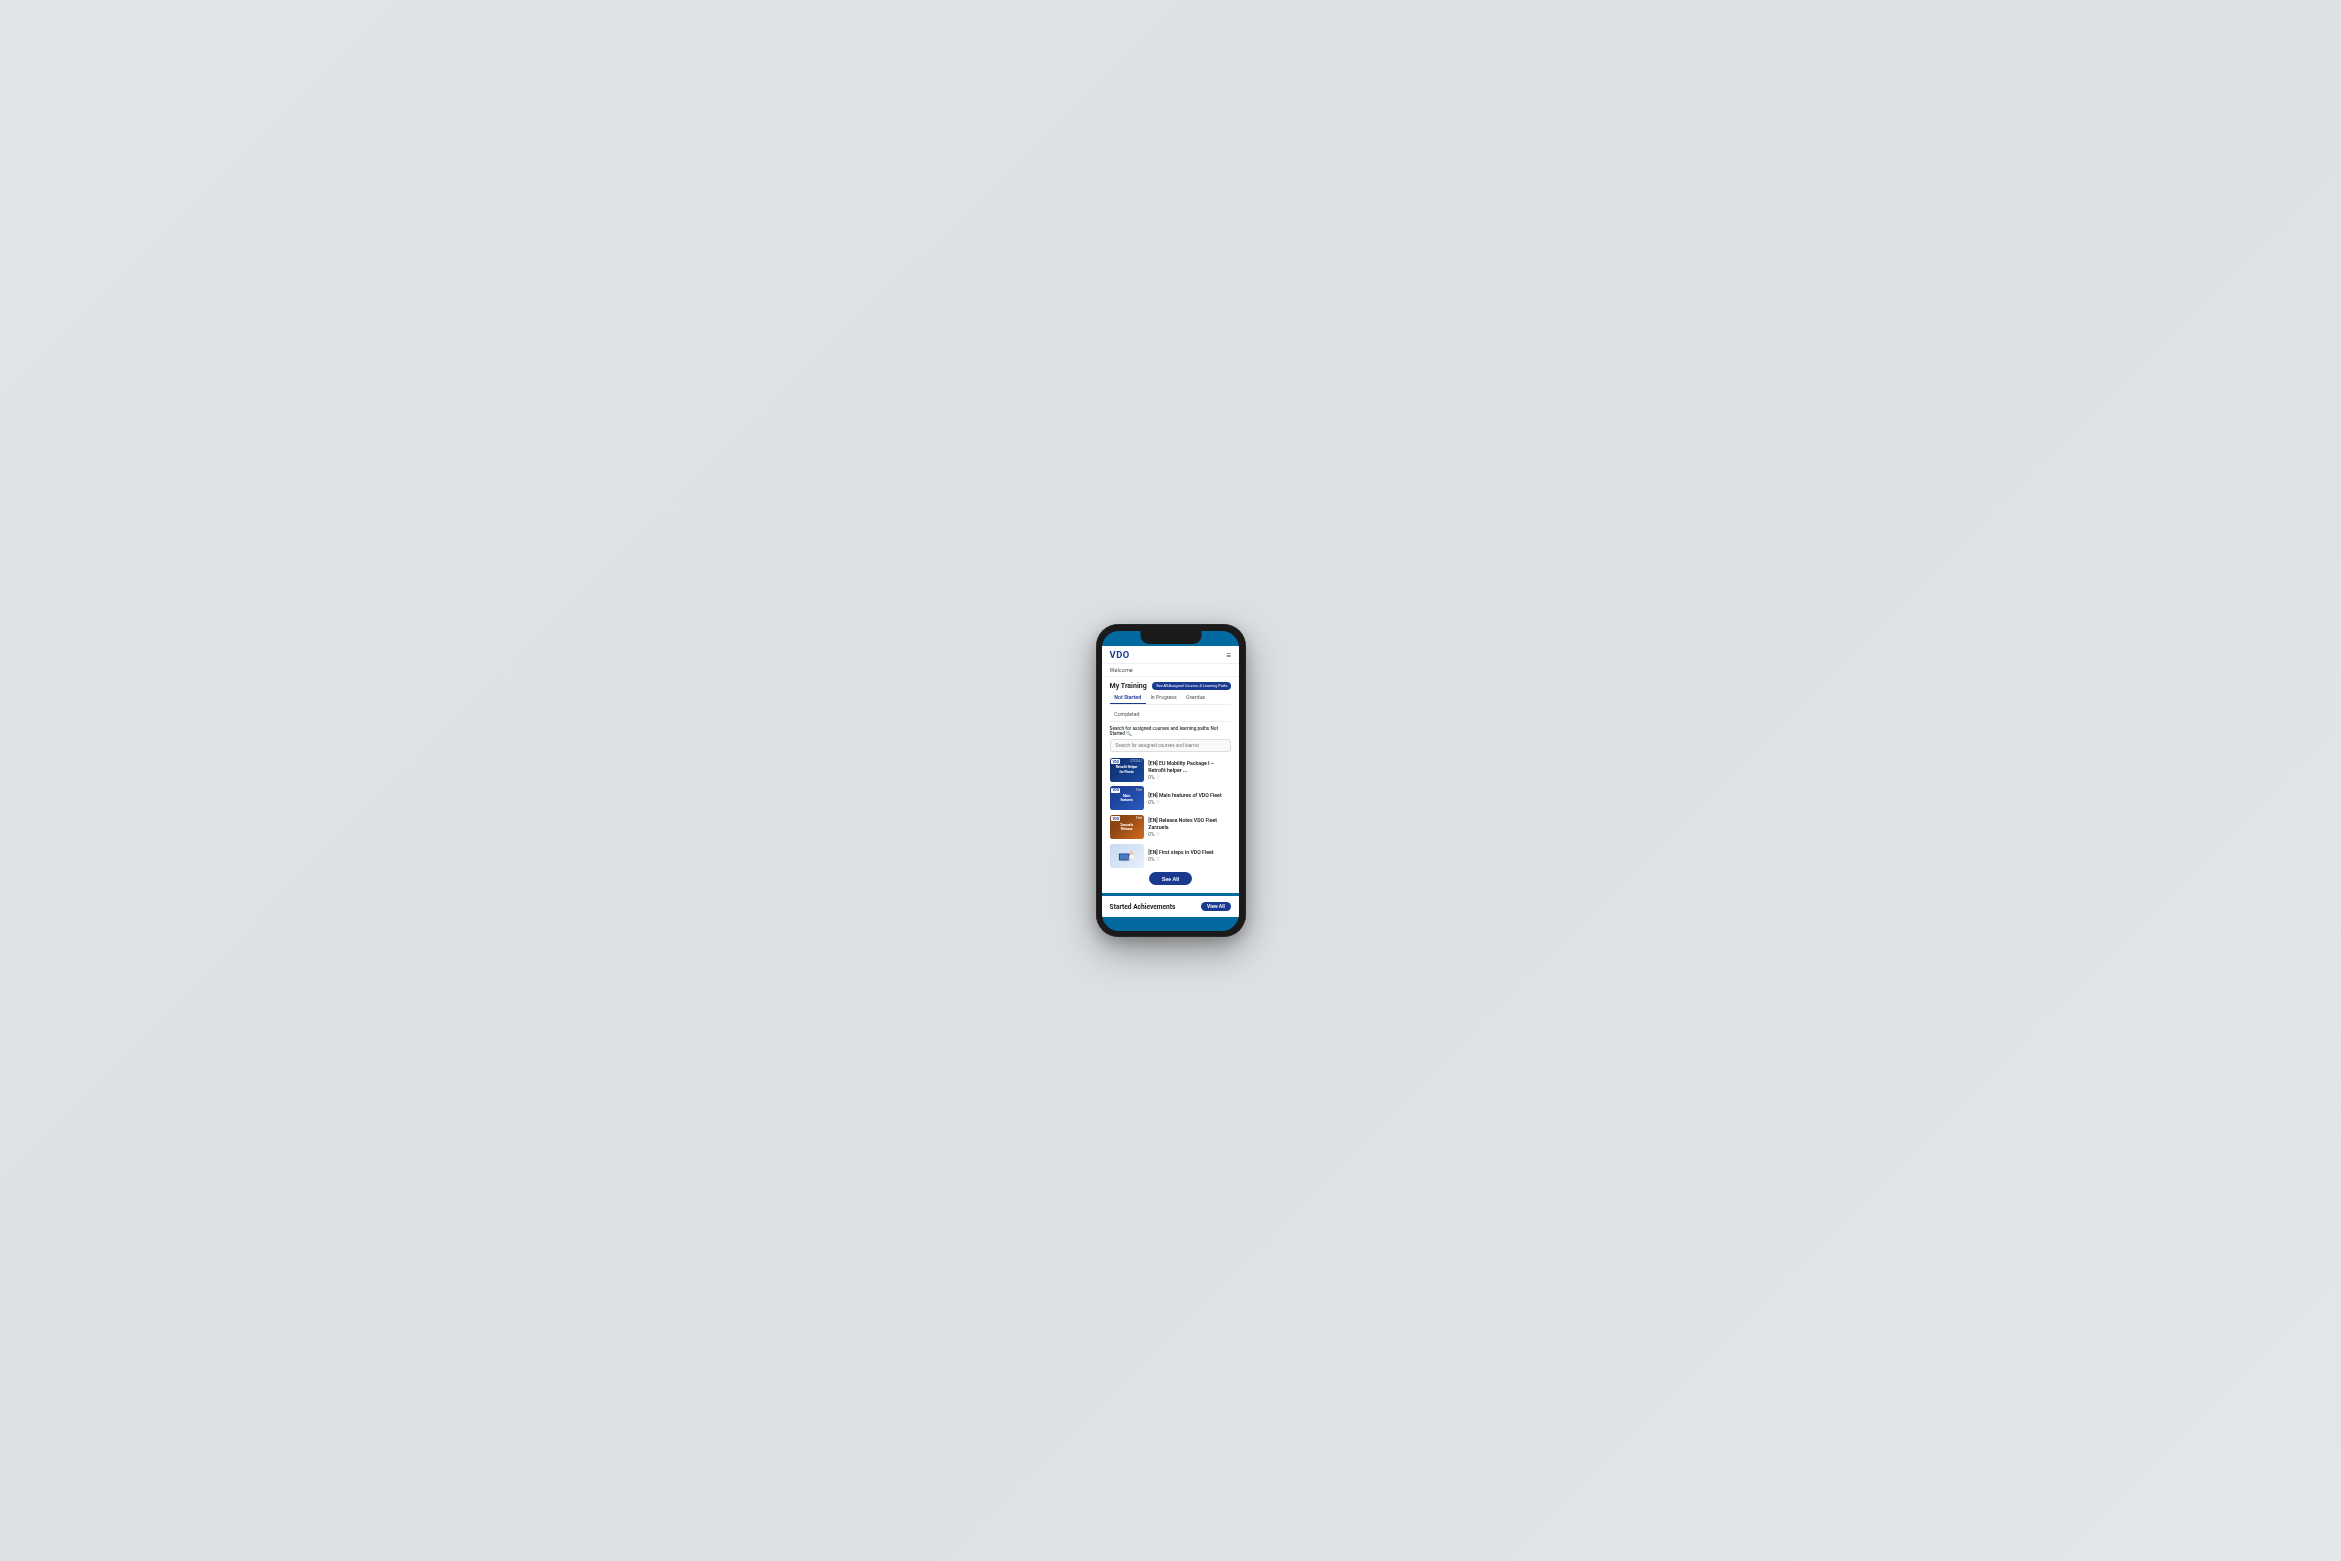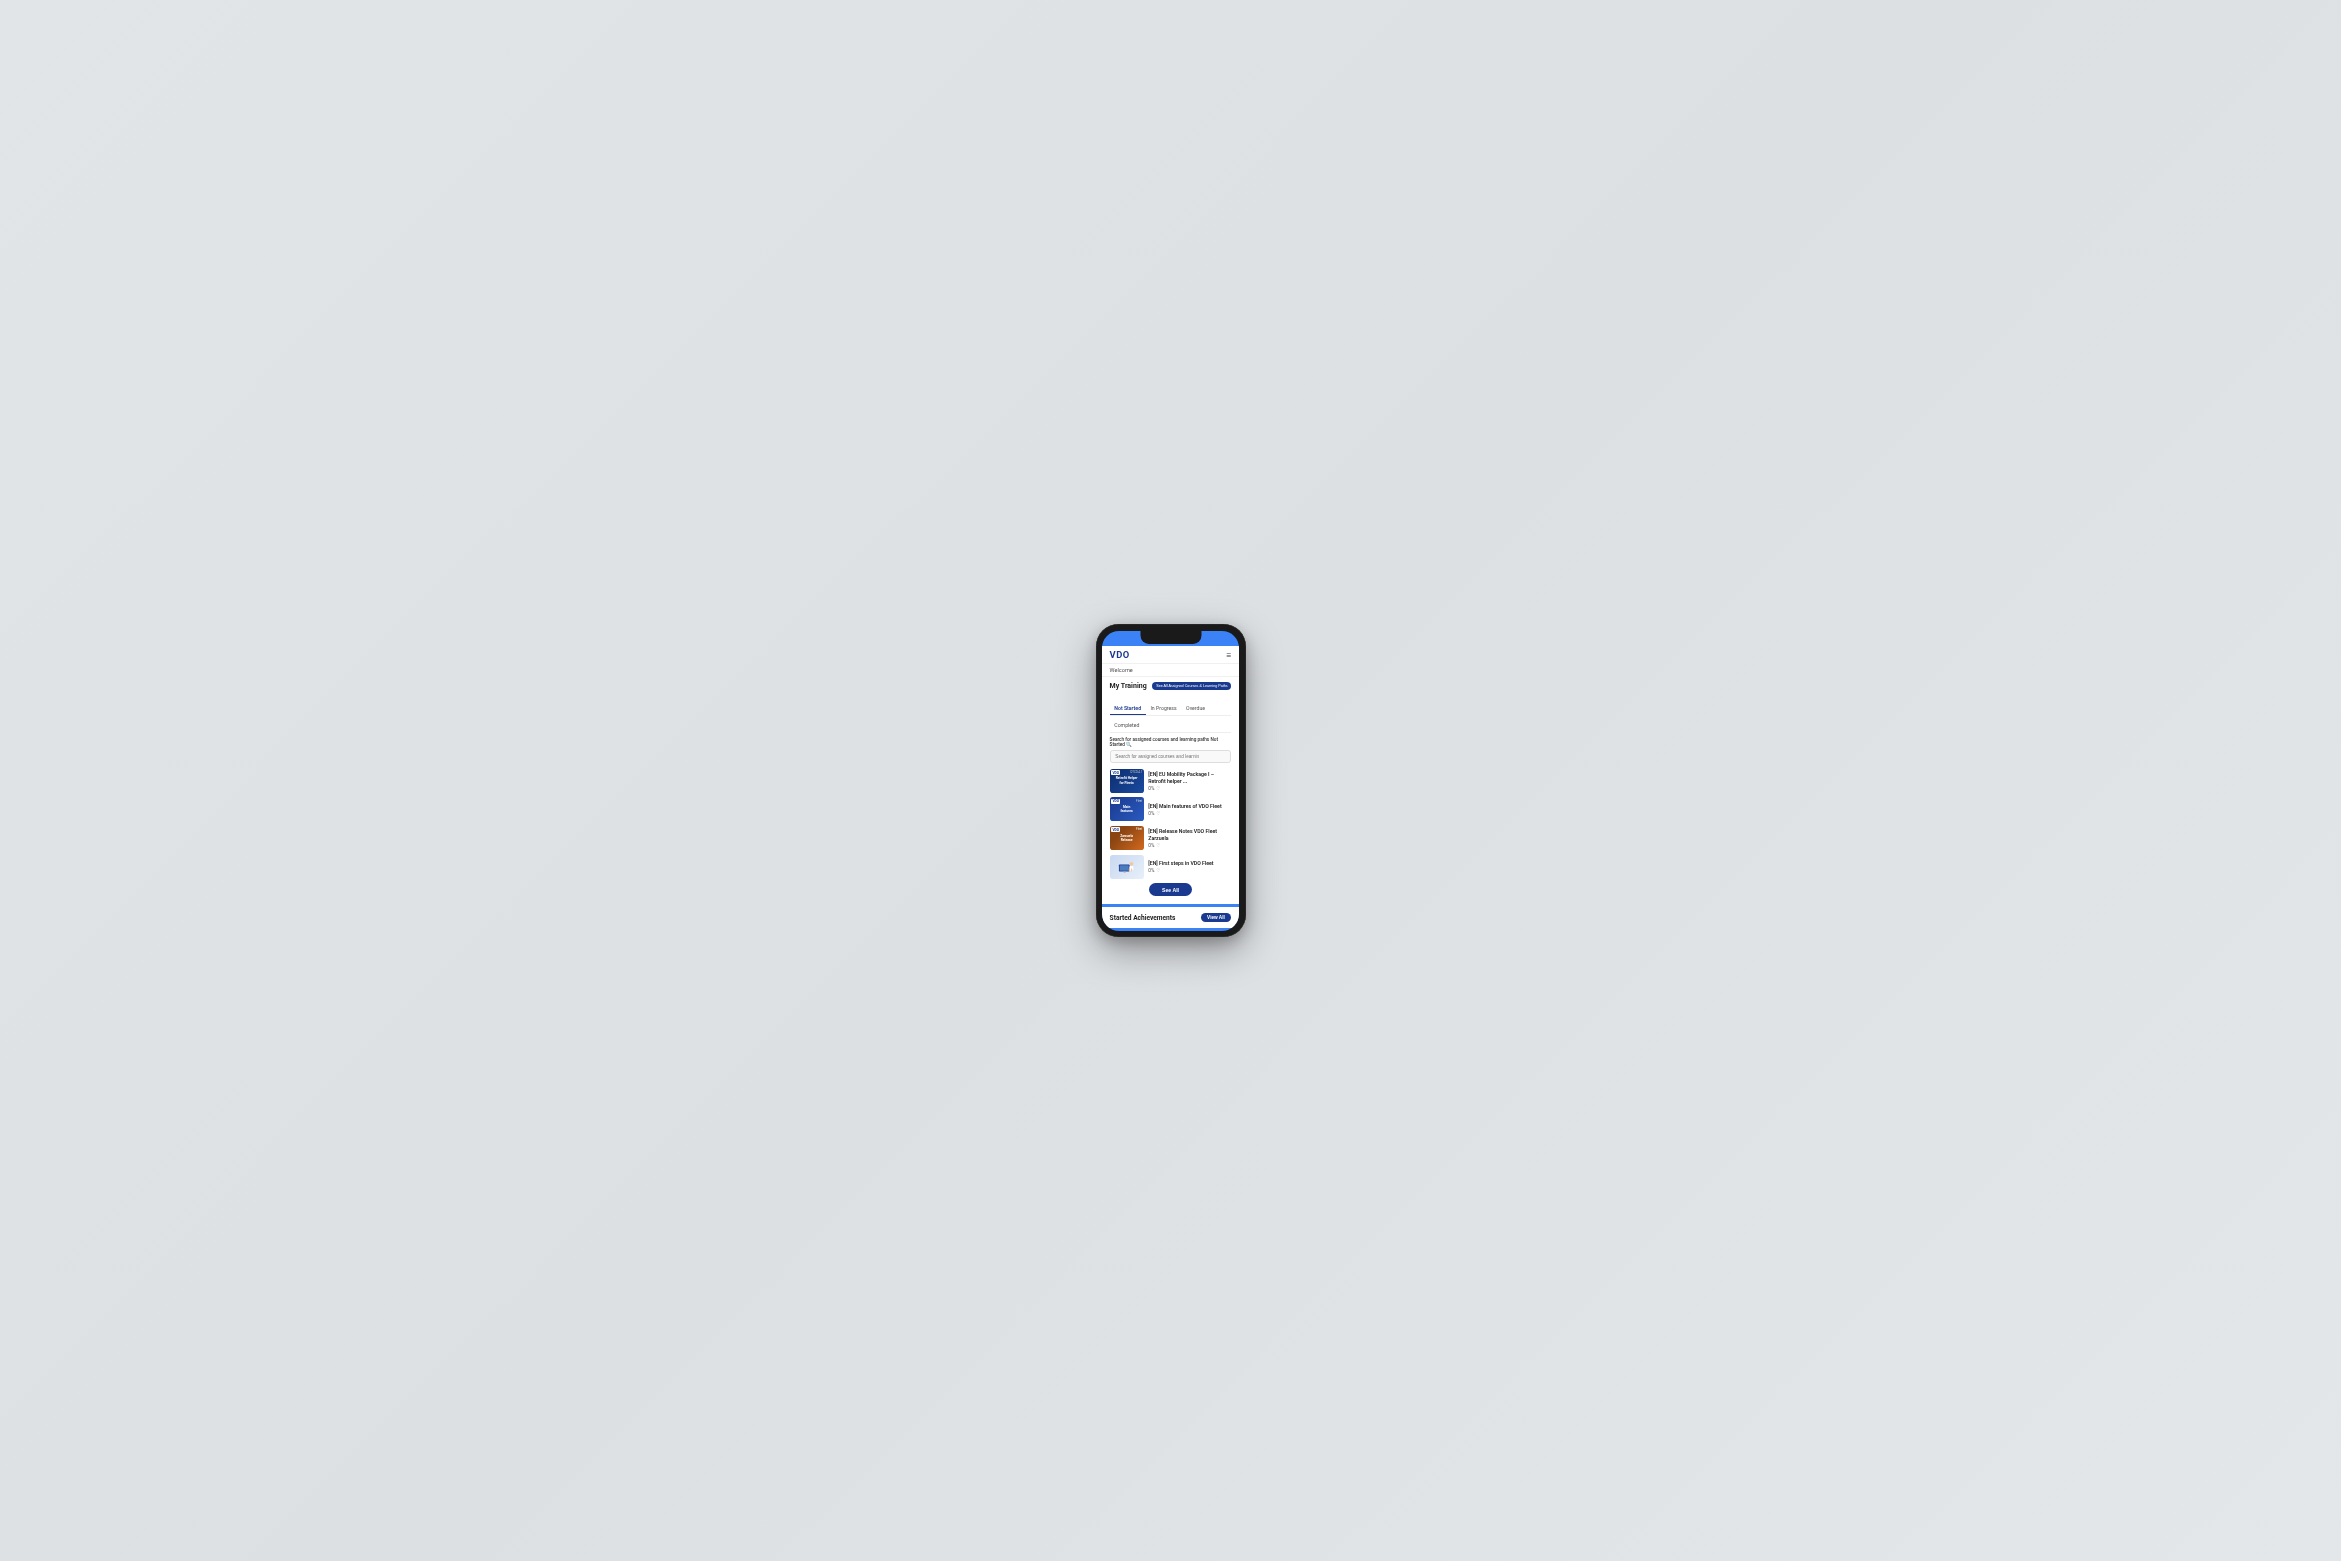--- a/index.html
+++ b/index.html
@@ -24,21 +24,21 @@
       background: #1a1a1a;
       border-radius: 22.5px;
       padding: 6.6px;
       box-shadow:
         0 14px 37px rgba(0,0,0,0.35),
         0 4.7px 14px rgba(0,0,0,0.2),
         inset 0 0 0 0.5px #333;
       position: relative;
     }
     .phone-inner {
-      background: #3b82f6;
+      background: #0369a1;
       border-radius: 17px;
       overflow: hidden;
       position: relative;
     }
     
     .notch {
       position: absolute;
       top: 0;
       left: 50%;
       transform: translateX(-50%);
@@ -87,21 +87,21 @@
     
     .section {
       background: #fff;
       margin: 0;
       padding: 5.6px 7.5px;
     }
     .section-header {
       display: flex;
       align-items: center;
       justify-content: space-between;
-      margin-bottom: 13px;
+      margin-bottom: 2px;
     }
     .section-title {
       font-size: 7px;
       font-weight: 700;
       color: #222;
     }
     .see-all-btn {
       background: #1a3a8f;
       color: #fff;
       font-size: 3.7px;

